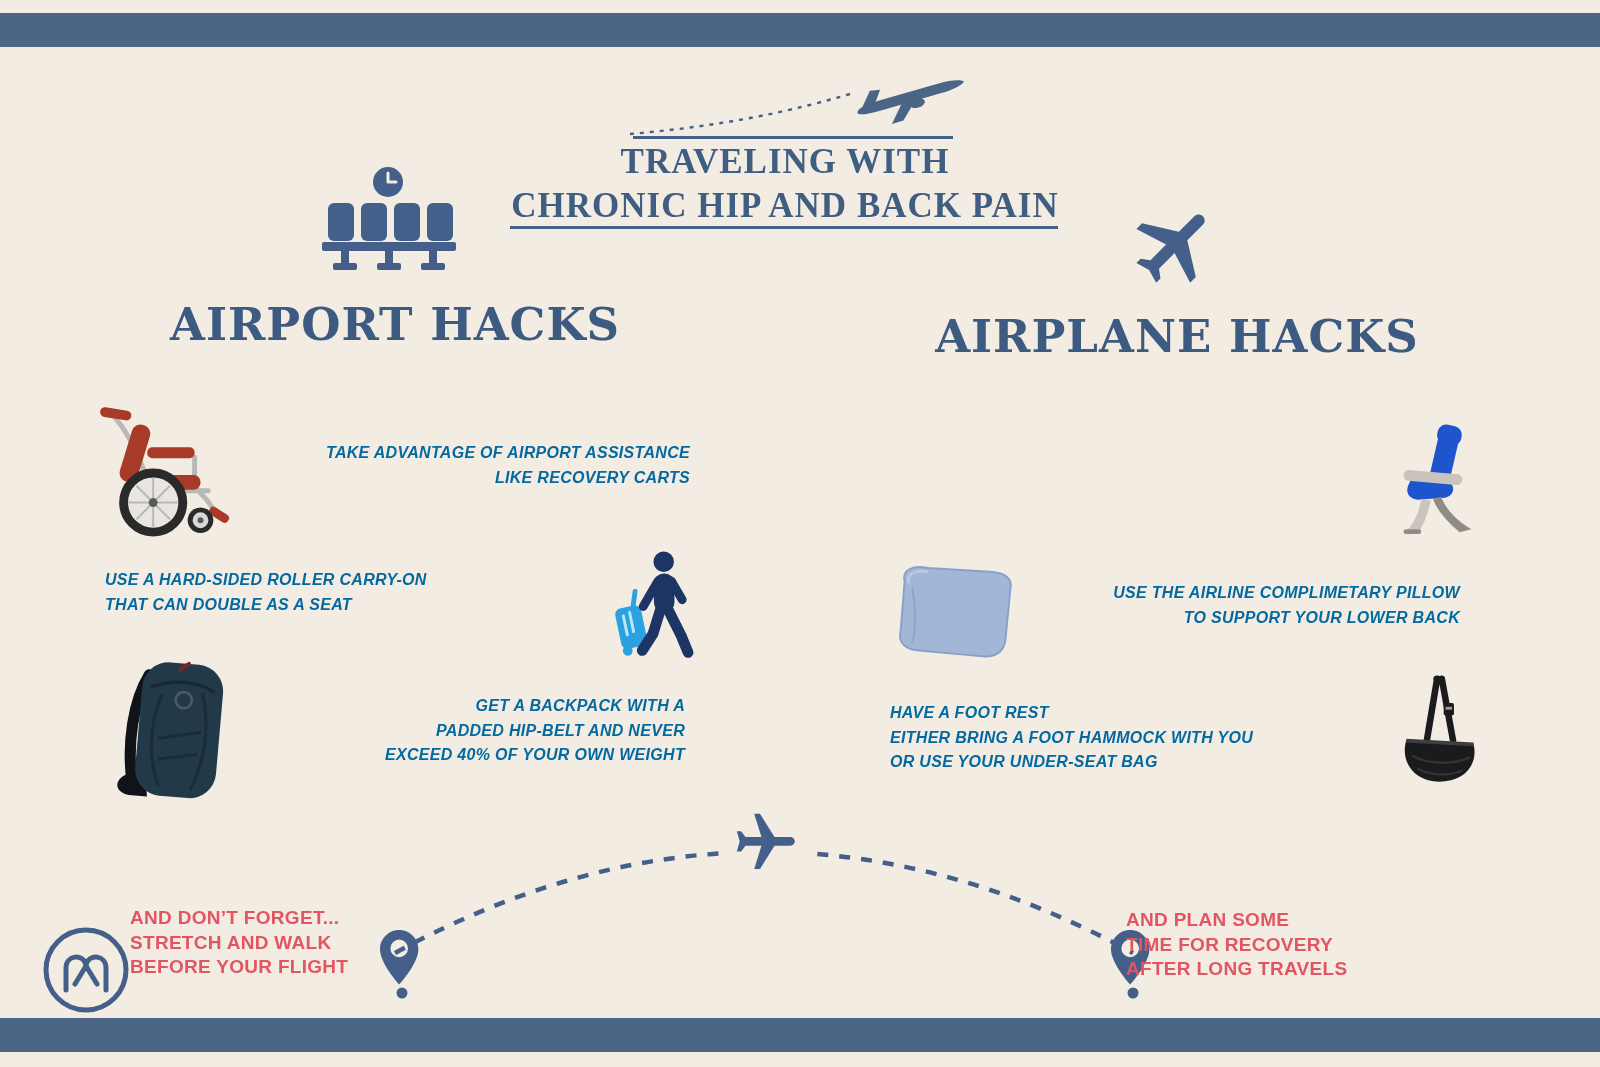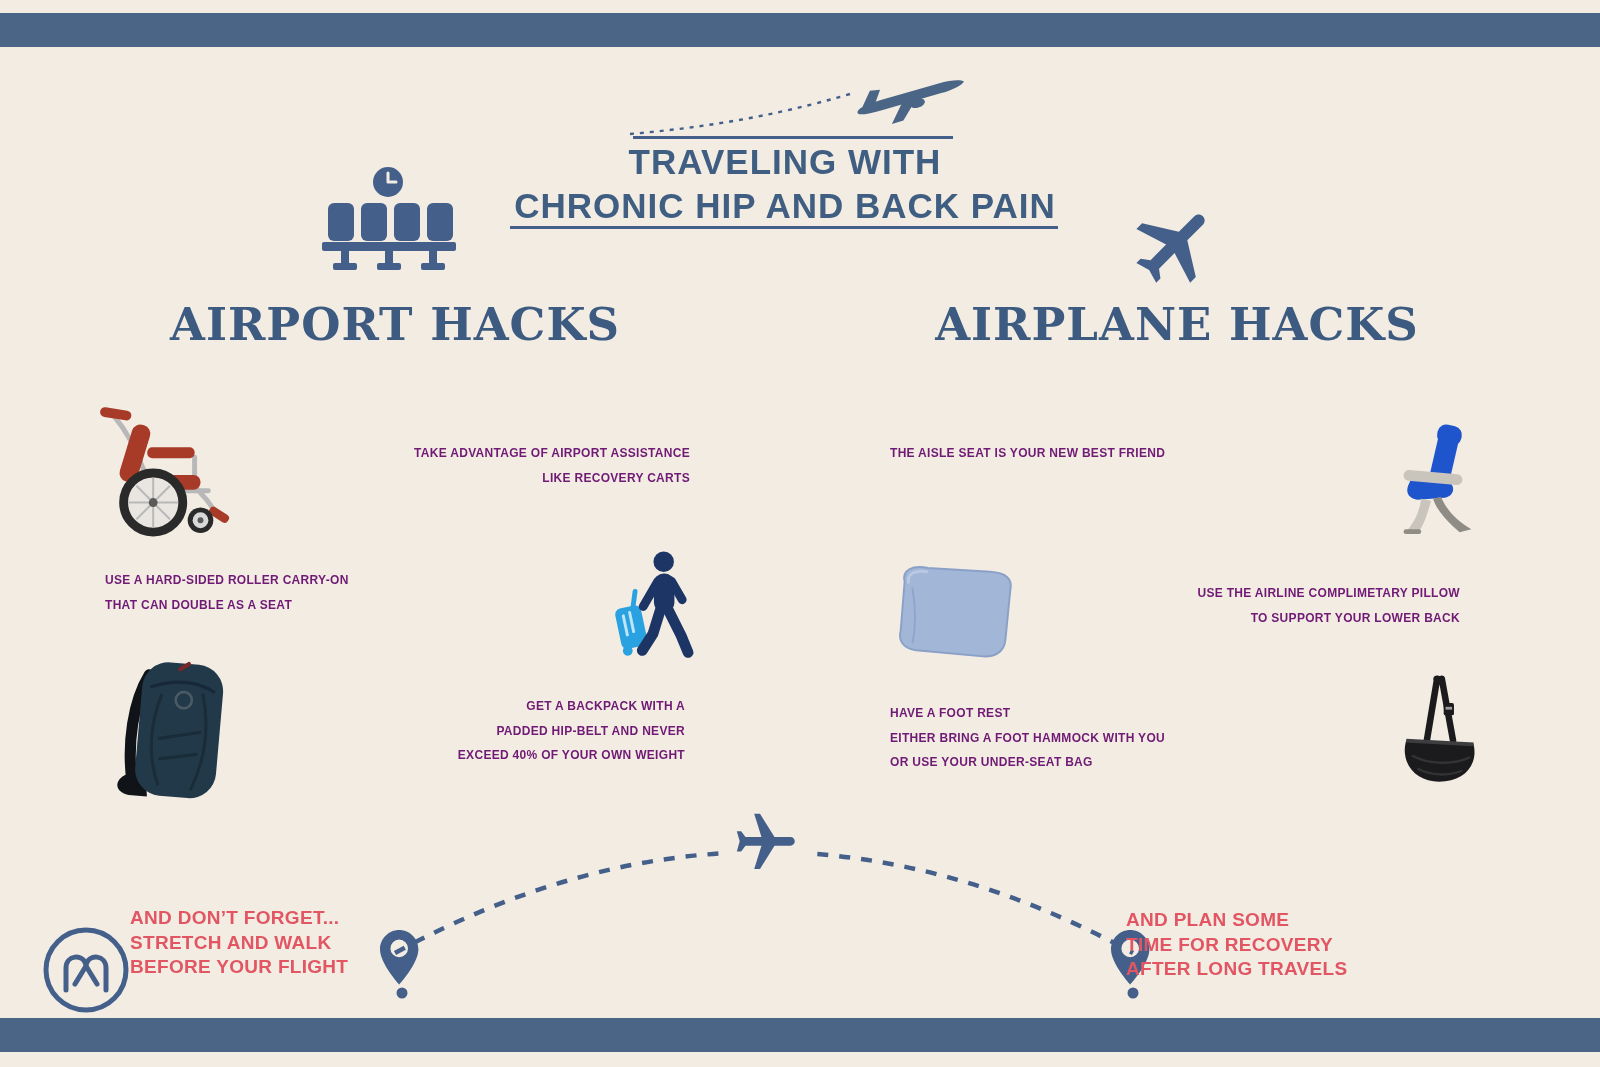--- a/index.html
+++ b/index.html
@@ -7,33 +7,33 @@
           font-family:"Liberation Sans",sans-serif;}
   .bar{position:absolute;left:0;width:1600px;height:34px;background:#4a6585;}
   .bar.top{top:13px;}
   .bar.bottom{top:1018px;}
 
   .rule{position:absolute;background:#44608a;height:3px;}
   .rule.top-rule{left:633px;top:136px;width:320px;}
   .rule.title-underline{left:510px;top:226px;width:548px;}
 
   .title{position:absolute;left:400px;width:770px;text-align:center;color:#3f5e82;
-         font-family:Liberation Sans, sans-serif;font-weight:bold;
+         font-family:Liberation Serif, serif;font-weight:bold;
          font-size:35px;letter-spacing:1px;line-height:44px;}
   .title.l1{top:140px;}
   .title.l2{top:184px;}
 
   .section-heading{position:absolute;width:560px;text-align:center;color:#3d5b80;
          font-family:"DejaVu Serif","Liberation Serif",serif;font-weight:bold;
          font-size:45px;letter-spacing:1px;top:298px;}
   .section-heading.left{left:115px;}
-  .section-heading.right{left:897px;}
-
-  .tip{position:absolute;color:#701a75;font-weight:bold;font-size:12px;
-       line-height:24.5px;letter-spacing:0.3px;}
+  .section-heading.right{left:897px;margin-top:12px;}
+
+  .tip{position:absolute;color:#0369a1;font-weight:bold;font-size:16px;
+       line-height:24.5px;letter-spacing:0.3px;font-style:italic;}
   .tip .ln{white-space:nowrap;}
   .t-right{text-align:right;}
   .t-left{text-align:left;}
 
   .tip.a1{left:250px;top:441px;width:440px;}
   .tip.a2{left:105px;top:568px;width:440px;}
   .tip.a3{left:300px;top:694px;width:385px;}
   .tip.b1{left:890px;top:441px;width:440px;}
   .tip.b2{left:1062px;top:581px;width:398px;}
   .tip.b3{left:890px;top:701px;width:440px;}
@@ -154,21 +154,20 @@
     </g>
   </svg>
 
   <div class="tip a3 t-right">
     <div class="ln">GET A BACKPACK WITH A</div>
     <div class="ln">PADDED HIP-BELT AND NEVER</div>
     <div class="ln">EXCEED 40% OF YOUR OWN WEIGHT</div>
   </div>
 
   <div class="tip b1 t-left">
-    <div class="ln">THE AISLE SEAT IS YOUR NEW BEST FRIEND</div>
   </div>
 
   <svg class="abs" style="left:1378px;top:422px;" width="112" height="118" viewBox="0 0 110 120">
     <g transform="rotate(13 62 40)">
       <rect x="52" y="2" width="25" height="20" rx="9" fill="#1f55cc"></rect>
       <rect x="54" y="6" width="21" height="68" rx="10" fill="#1f55cc"></rect>
     </g>
     <path d="M30 62 C32 54 46 51 56 55 L68 60 C77 63 77 75 66 77 L38 79 C27 77 26 69 30 62 Z" fill="#1f55cc"></path>
     <rect x="24" y="51" width="60" height="11" rx="5.5" fill="#c9c5bd" transform="rotate(5 54 56)"></rect>
     <path d="M42 78 C40 92 35 102 27 111 L40 111 C47 100 49 90 52 80 Z" fill="#c9c5bd"></path>

